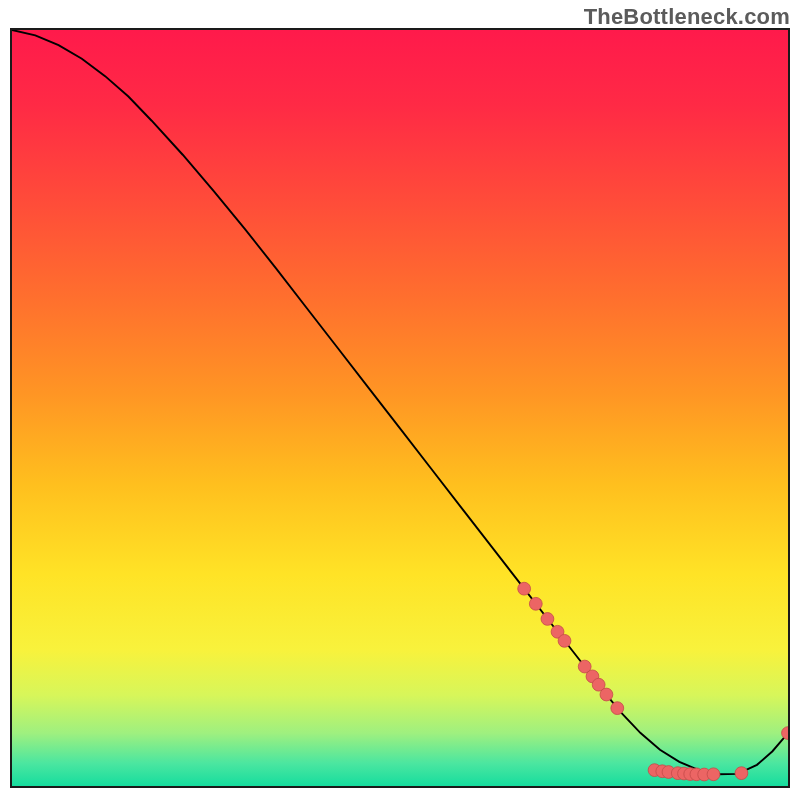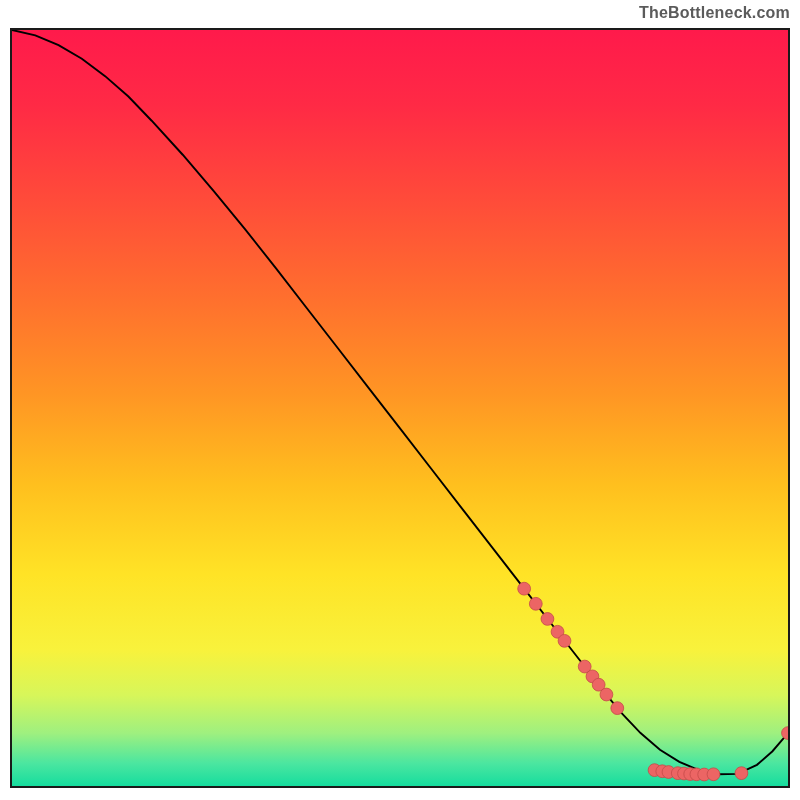--- a/index.html
+++ b/index.html
@@ -13,21 +13,21 @@
   }
   .stage {
     position: relative;
     width: 800px;
     height: 800px;
   }
   .watermark {
     position: absolute;
     top: 4px;
     right: 10px;
-    font-size: 16px;
+    font-size: 22px;
     font-weight: 600;
     color: #5b5b5b;
     letter-spacing: 0.2px;
     z-index: 10;
   }
   .plot-frame {
     position: absolute;
     left: 10px;
     top: 28px;
     width: 780px;

